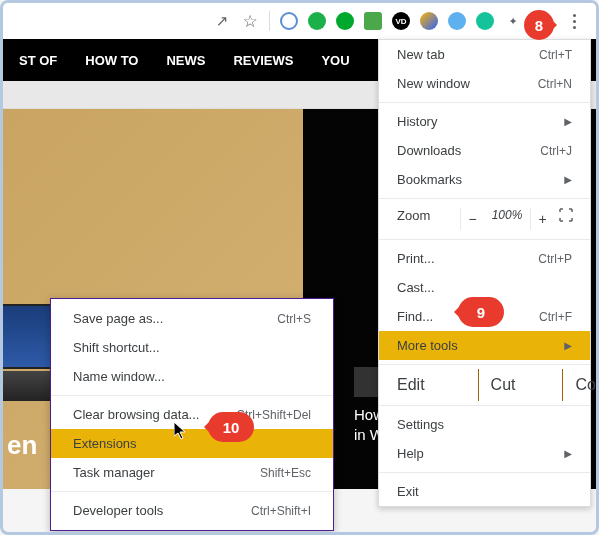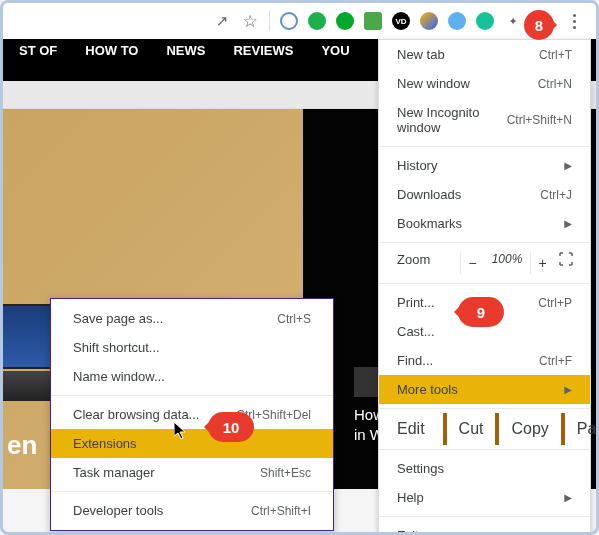--- a/index.html
+++ b/index.html
@@ -37,23 +37,23 @@
   justify-content: center;
   gap: 3px;
   cursor: pointer;
 }
 .menu-dots span { width: 3px; height: 3px; background: #5f6368; border-radius: 50%; }
 .navbar {
   height: 42px;
   background: #000;
   color: #fff;
   display: flex;
-  align-items: flex-start;
+  align-items: center;
   gap: 28px;
-  padding: 4px 16px;
+  padding: 16px 16px;
   font-size: 13px;
   font-weight: 600;
 }
 .subnav {
   height: 28px;
   background: #e8e8e8;
   display: flex;
   align-items: center;
   justify-content: flex-end;
   padding: 0 12px;
@@ -168,22 +168,23 @@
   cursor: pointer;
 }
 .edit-row {
   display: flex;
   align-items: stretch;
   font-size: 16px;
 }
 .edit-label { padding: 7px 18px; flex: 1; }
 .edit-btn {
   padding: 7px 12px;
-  border-left: 4px solid #a16207;
-  cursor: pointer;
+  border-left: 1px solid #a16207;
+  cursor: pointer;
+  margin-left: 35px;
 }
 .sub-menu {
   position: absolute;
   top: 295px; left: 47px;
   width: 284px;
   background: #fff;
   border: 1px solid #4c1d95;
   box-shadow: 0 2px 8px rgba(0,0,0,0.25);
   font-size: 13px;
   color: #3c4043;
@@ -275,24 +276,20 @@
 
 <div class="main-menu">
   <div class="menu-item">
     <span>New tab</span>
     <span class="menu-shortcut">Ctrl+T</span>
   </div>
   <div class="menu-item">
     <span>New window</span>
     <span class="menu-shortcut">Ctrl+N</span>
   </div>
-  <div class="menu-item">
-    <span>New Incognito window</span>
-    <span class="menu-shortcut">Ctrl+Shift+N</span>
-  </div>
   <div class="menu-sep"></div>
   <div class="menu-item">
     <span>History</span>
     <span class="submenu-arrow">▶</span>
   </div>
   <div class="menu-item">
     <span>Downloads</span>
     <span class="menu-shortcut">Ctrl+J</span>
   </div>
   <div class="menu-item">

